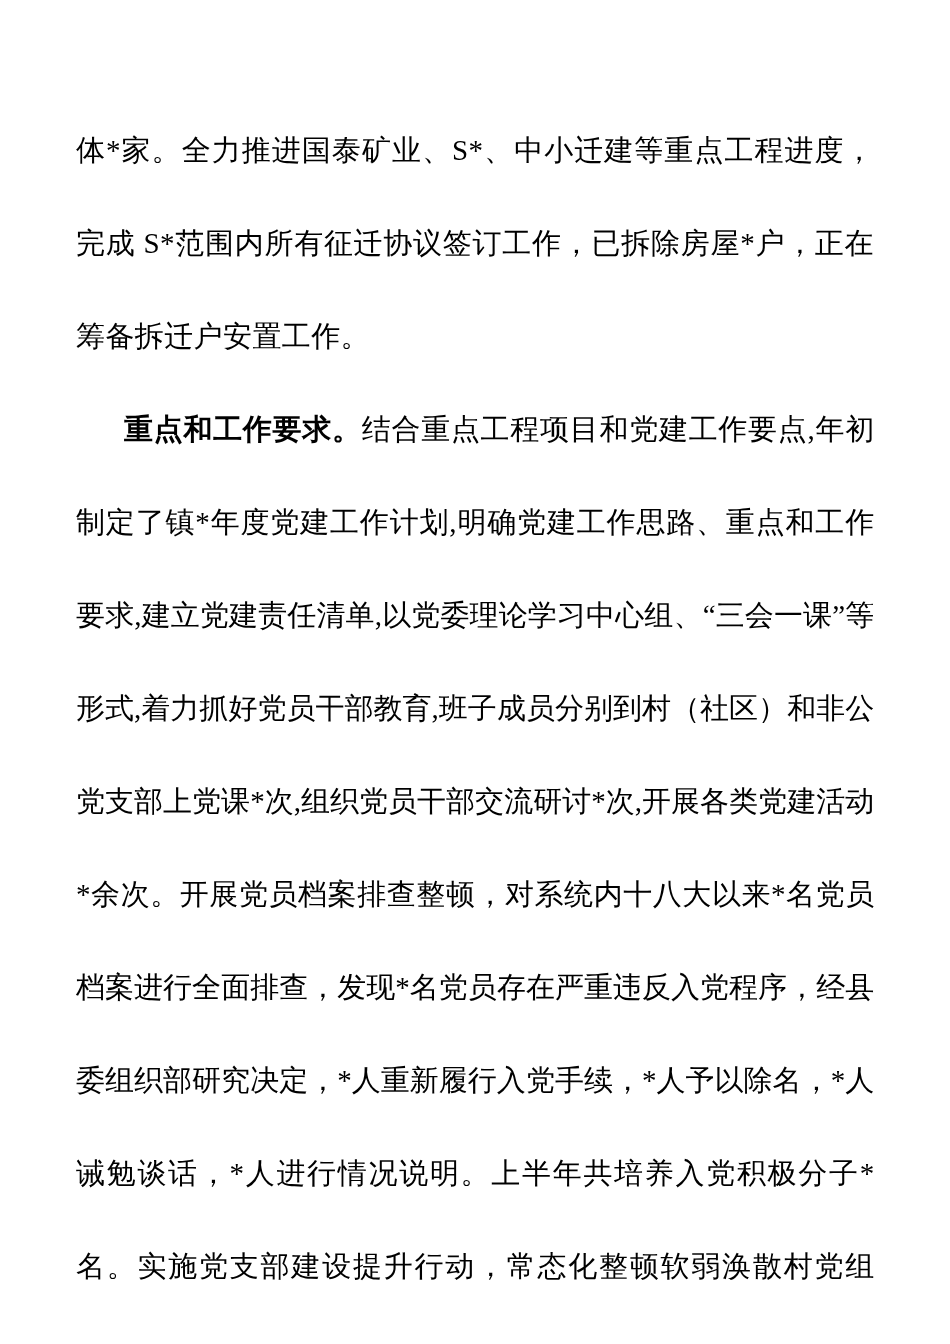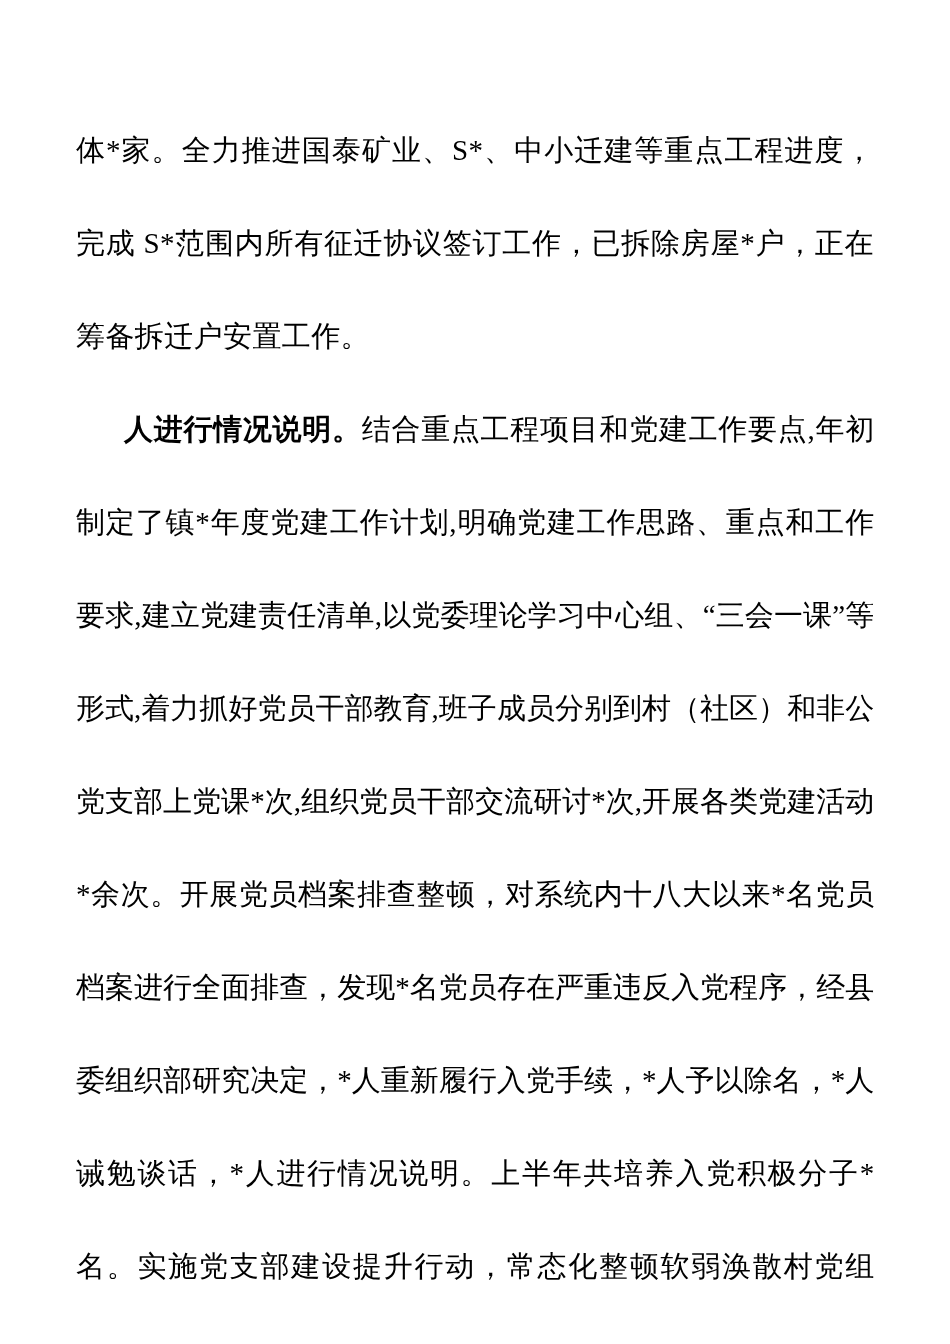--- a/index.html
+++ b/index.html
@@ -51,17 +51,17 @@
 <body>
 
 <div class="page">
   <div class="doc-body">
 
     <p class="para">
       <span>体*家。全力推进国泰矿业、S*、中小迁建等重点工程进度，完成 S*范围内所有征迁协议签订工作，已拆除房屋*户，正在筹备拆迁户安置工作。</span>
     </p>
 
     <p class="para indent condensed">
-      <span class="bold">人进行情况说明。</span><span>结合重点工程项目和党建工作要点,年初制定了镇*年度党建工作计划,明确党建工作思路、重点和工作要求,建立党建责任清单,以党委理论学习中心组、“三会一课”等形式,着力抓好党员干部教育,班子成员分别到村（社区）和非公党支部上党课*次,组织党员干部交流研讨*次,开展各类党建活动*余次。开展党员档案排查整顿，对系统内十八大以来*名党员档案进行全面排查，发现*名党员存在严重违反入党程序，经县委组织部研究决定，*人重新履行入党手续，*人予以除名，*人诫勉谈话，*人进行情况说明。上半年共培养入党积极分子*名。实施党支部建设提升行动，常态化整顿软弱涣散村党组织，增强各领域基层党组织政治功能和组织力凝聚力。</span>
+      <span class="bold">重点和工作要求。</span><span>结合重点工程项目和党建工作要点,年初制定了镇*年度党建工作计划,明确党建工作思路、重点和工作要求,建立党建责任清单,以党委理论学习中心组、“三会一课”等形式,着力抓好党员干部教育,班子成员分别到村（社区）和非公党支部上党课*次,组织党员干部交流研讨*次,开展各类党建活动*余次。开展党员档案排查整顿，对系统内十八大以来*名党员档案进行全面排查，发现*名党员存在严重违反入党程序，经县委组织部研究决定，*人重新履行入党手续，*人予以除名，*人诫勉谈话，*人进行情况说明。上半年共培养入党积极分子*名。实施党支部建设提升行动，常态化整顿软弱涣散村党组织，增强各领域基层党组织政治功能和组织力凝聚力。</span>
     </p>
 
   </div>
 </div>
 
 </body></html>

